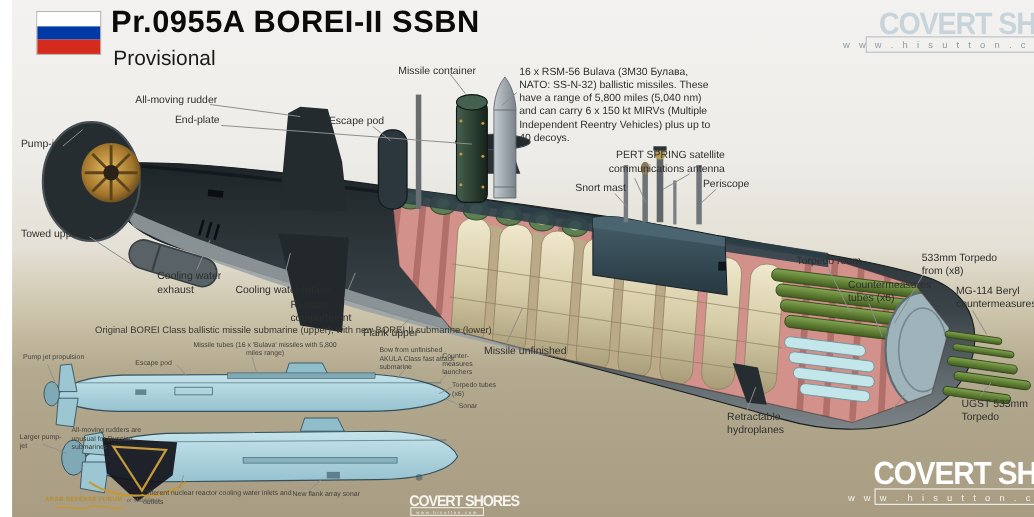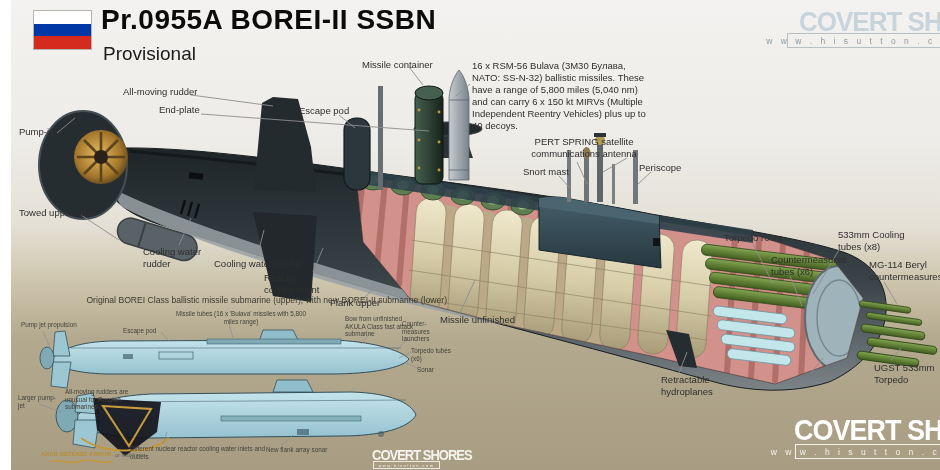--- a/index.html
+++ b/index.html
@@ -3,21 +3,21 @@
 <meta charset="utf-8">
 <style>
   html,body{margin:0;padding:0;}
   #poster{
     position:relative;width:940px;height:470px;overflow:hidden;
     font-family:"Liberation Sans",sans-serif;
     background:linear-gradient(180deg,#f3f2f0 0%,#edece8 30%,#e4e0d5 48%,#cdc5ac 60%,#b3a98e 72%,#a89d82 100%);
     margin-left:11px;
   }
   .lbl{position:absolute;font-size:9.5px;line-height:1.22;color:#2e2e2e;}
-  .lbl-r{text-align:center;}
+  .lbl-r{text-align:right;}
   .lbl-c{text-align:center;}
   .mini-lbl{position:absolute;font-size:6.3px;line-height:1.2;color:#44423c;}
   #title{position:absolute;left:90px;top:4px;font-size:28px;font-weight:bold;color:#0b0b0b;letter-spacing:.5px;}
   #subtitle{position:absolute;left:92px;top:43px;font-size:19px;color:#1a1a1a;}
   .flag{position:absolute;left:22px;top:10px;width:57px;height:38px;border:1px solid #b5b3ae;display:flex;flex-direction:column;}
   .flag div{flex:1;}
   .logo-word{font-weight:bold;letter-spacing:-1px;transform:scaleY(1.08);transform-origin:top left;white-space:nowrap;}
   .logo-box{border:1px solid;display:flex;align-items:center;justify-content:center;white-space:nowrap;}
   #logo-top .logo-word{position:absolute;left:788px;top:5px;font-size:26px;color:#c7d4db;}
   #logo-top .logo-box{position:absolute;left:776px;top:33px;width:154px;height:13px;border-color:#b9c0c4;color:#8f9aa1;font-size:8.5px;letter-spacing:3px;}
@@ -334,28 +334,28 @@
   <div class="lbl" style="left:8px;top:126px;width:60px">Pump-jet</div>
   <div class="lbl" style="left:112px;top:86px;width:120px">All-moving rudder</div>
   <div class="lbl" style="left:148px;top:104px;width:70px">End-plate</div>
   <div class="lbl" style="left:288px;top:105px;width:70px">Escape pod</div>
   <div class="lbl" style="left:351px;top:59px;width:120px">Missile container</div>
   <div id="note-missiles">16 x RSM-56 Bulava (3M30 Булава, NATO: SS-N-32) ballistic missiles. These have a range of 5,800 miles (5,040 nm) and can carry 6 x 150 kt MIRVs (Multiple Independent Reentry Vehicles) plus up to 40 decoys.</div>
   <div class="lbl lbl-r" style="left:498px;top:136px;width:150px">PERT SPRING satellite communications antenna</div>
   <div class="lbl" style="left:512px;top:166px;width:70px">Snort mast</div>
   <div class="lbl" style="left:628px;top:162px;width:60px">Periscope</div>
   <div class="lbl" style="left:8px;top:207px;width:130px">Towed upper tube</div>
-  <div class="lbl" style="left:132px;top:246px;width:80px">Cooling water rudder</div>
+  <div class="lbl" style="left:132px;top:246px;width:80px">Cooling water exhaust</div>
   <div class="lbl" style="left:203px;top:258px;width:140px">Cooling water Intake</div>
   <div class="lbl" style="left:253px;top:272px;width:80px">Reactor compartment</div>
   <div class="lbl" style="left:319px;top:297px;width:80px">Flank upper</div>
   <div class="lbl" style="left:429px;top:314px;width:80px">Missile unfinished</div>
   <div class="lbl" style="left:713px;top:232px;width:100px">Torpedo room</div>
   <div class="lbl" style="left:760px;top:254px;width:100px">Countermeasures tubes (x6)</div>
-  <div class="lbl" style="left:827px;top:229px;width:90px">533mm Cooling tubes (x8)</div>
+  <div class="lbl" style="left:827px;top:229px;width:90px">533mm Torpedo from (x8)</div>
   <div class="lbl" style="left:858px;top:259px;width:82px">MG-114 Beryl countermeasures</div>
   <div class="lbl" style="left:863px;top:362px;width:70px">UGST 533mm Torpedo</div>
   <div class="lbl" style="left:650px;top:374px;width:70px">Retractable hydroplanes</div>
 
   <div id="caption-compare">Original BOREI Class ballistic missile submarine (upper), with new BOREI-II submarine (lower)</div>
   <div class="mini-lbl" style="left:10px;top:321px;width:70px">Pump jet propulsion</div>
   <div class="mini-lbl" style="left:112px;top:327px;width:60px">Escape pod</div>
   <div class="mini-lbl lbl-c" style="left:160px;top:310px;width:140px">Missile tubes (16 x 'Bulava' missiles with 5,800 miles range)</div>
   <div class="mini-lbl" style="left:334px;top:315px;width:75px">Bow from unfinished AKULA Class fast attack submarine</div>
   <div class="mini-lbl" style="left:391px;top:320px;width:52px">Counter-measures launchers</div>

